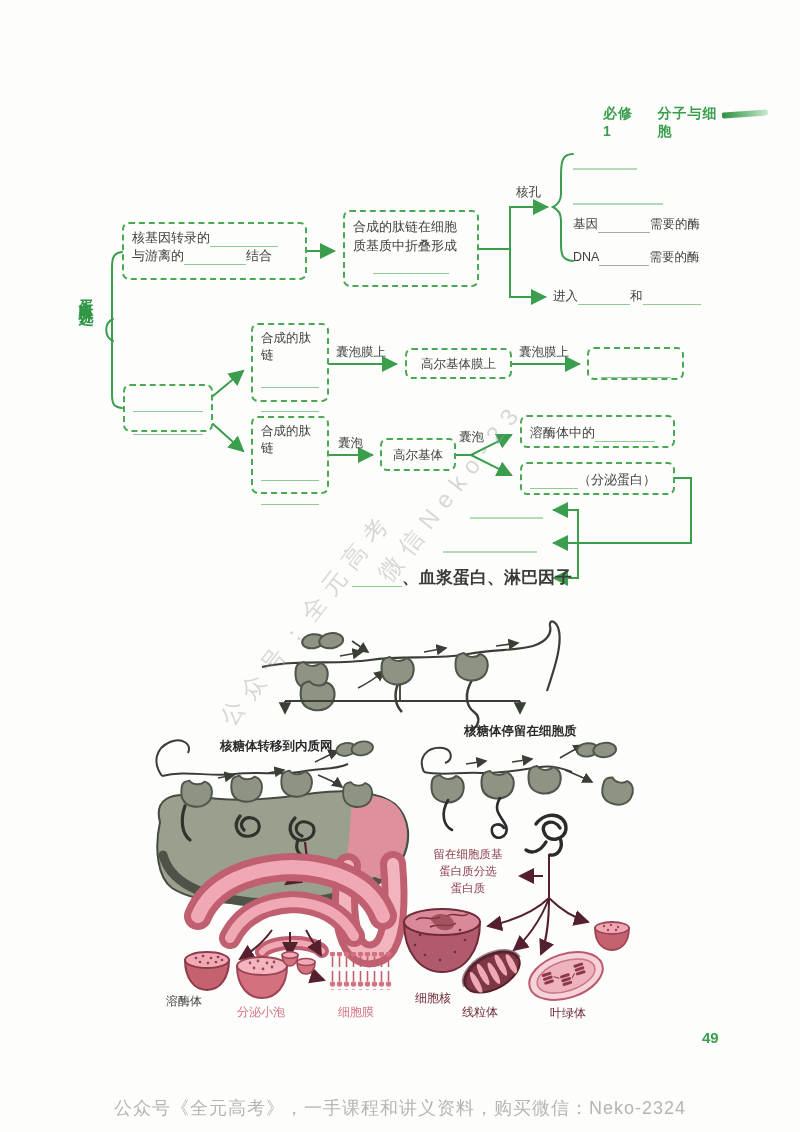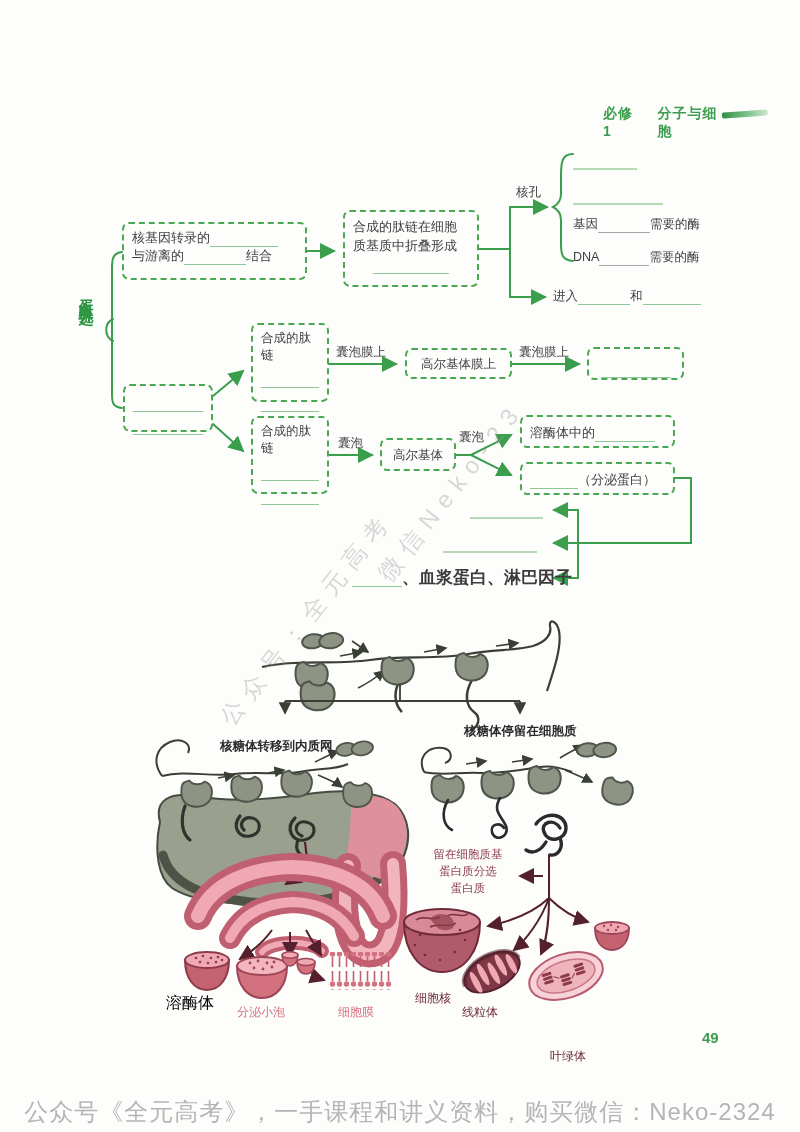--- a/index.html
+++ b/index.html
@@ -17,28 +17,28 @@
          font-size:13px;color:#3f3f3f;padding:5px 8px;background:transparent;}
   .blk{display:inline-block;border-bottom:1.5px solid #8fca96;height:13px;vertical-align:bottom;}
   .blkg{display:inline-block;border-bottom:1.5px solid #a8a8a8;height:13px;vertical-align:bottom;}
   .fclabel{font-size:12.5px;color:#3f3f3f;}
   .root{writing-mode:vertical-rl;font-size:15px;font-weight:bold;color:#2f9644;letter-spacing:3px;}
   .rowline{display:flex;align-items:flex-end;line-height:18px;}
   
   .cap{font-size:11px;color:#4f4f4f;letter-spacing:.5px;}
   .branch{font-size:12.5px;font-weight:bold;color:#2b2b2b;}
   .orgP{font-size:12px;color:#d4717f;}
-  .orgK{font-size:16px;color:#000000;}
+  .orgK{font-size:12px;color:#404040;}
   .orgM{font-size:12px;color:#6e2836;}
   .note{font-size:11.5px;color:#8c3a4a;line-height:17px;text-align:center;width:76px;}
   .wm{position:absolute;color:#9a9a9a;opacity:.38;font-size:24px;letter-spacing:9px;
       transform:rotate(-52deg);transform-origin:left bottom;white-space:nowrap;z-index:3;}
   .pageno{font-size:15px;font-weight:bold;color:#3a9e4d;}
   .footer{position:absolute;left:0;top:1096px;width:800px;text-align:center;
-          font-size:24px;color:#b5b5b5;letter-spacing:1px;}
+          font-size:18px;color:#b5b5b5;letter-spacing:1px;}
 </style>
 </head>
 <body>
 
 <div class="page">
 
   <svg class="art" width="800" height="1132" viewBox="0 0 800 1132">
     <defs>
       <marker id="mG" markerWidth="9" markerHeight="9" refX="7" refY="4" orient="auto">
         <path d="M0,0 L8,4 L0,8 Z" fill="#3a9e4d"></path>
@@ -413,18 +413,18 @@
       <div>留在细胞质基</div>
       <div>蛋白质分选</div>
       <div>蛋白质</div>
     </div>
 
     <div class="abs orgK" style="left:166px;top:993px;">溶酶体</div>
     <div class="abs orgP" style="left:237px;top:1004px;">分泌小泡</div>
     <div class="abs orgP" style="left:338px;top:1004px;">细胞膜</div>
     <div class="abs orgM" style="left:415px;top:974px;margin-top:16px;">细胞核</div>
     <div class="abs orgM" style="left:462px;top:1004px;">线粒体</div>
-    <div class="abs orgM" style="left:540px;top:1048px;padding-left:10px;">叶绿体</div>
+    <div class="abs orgM" style="left:540px;top:1005px;padding-left:10px;">叶绿体</div>
 
     <div class="abs pageno" style="left:702px;top:1029px;">49</div>
     <div class="footer">公众号《全元高考》，一手课程和讲义资料，购买微信：Neko-2324</div>
   </div>
 </div>
 
 </body></html>

